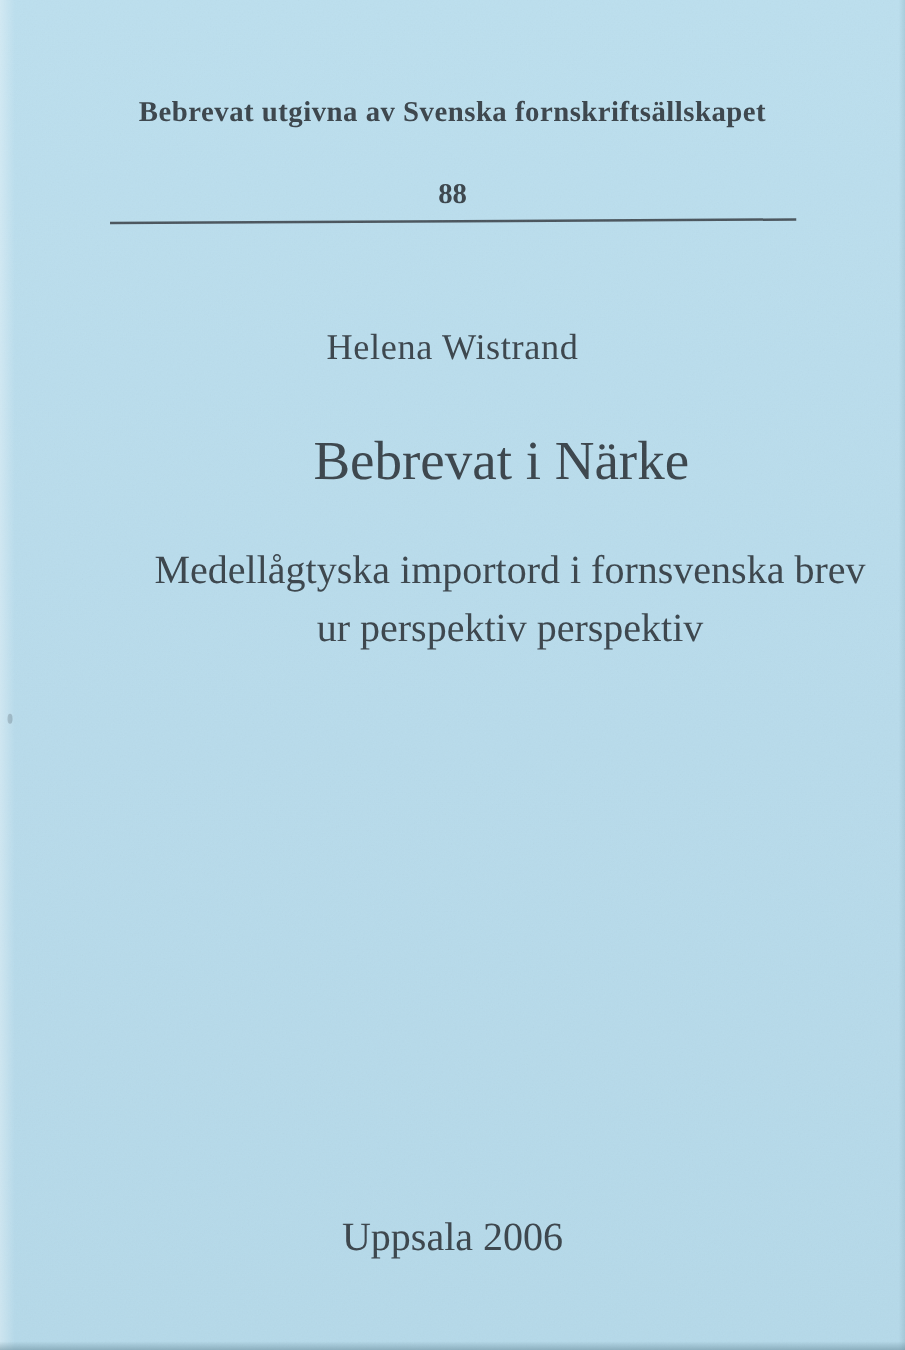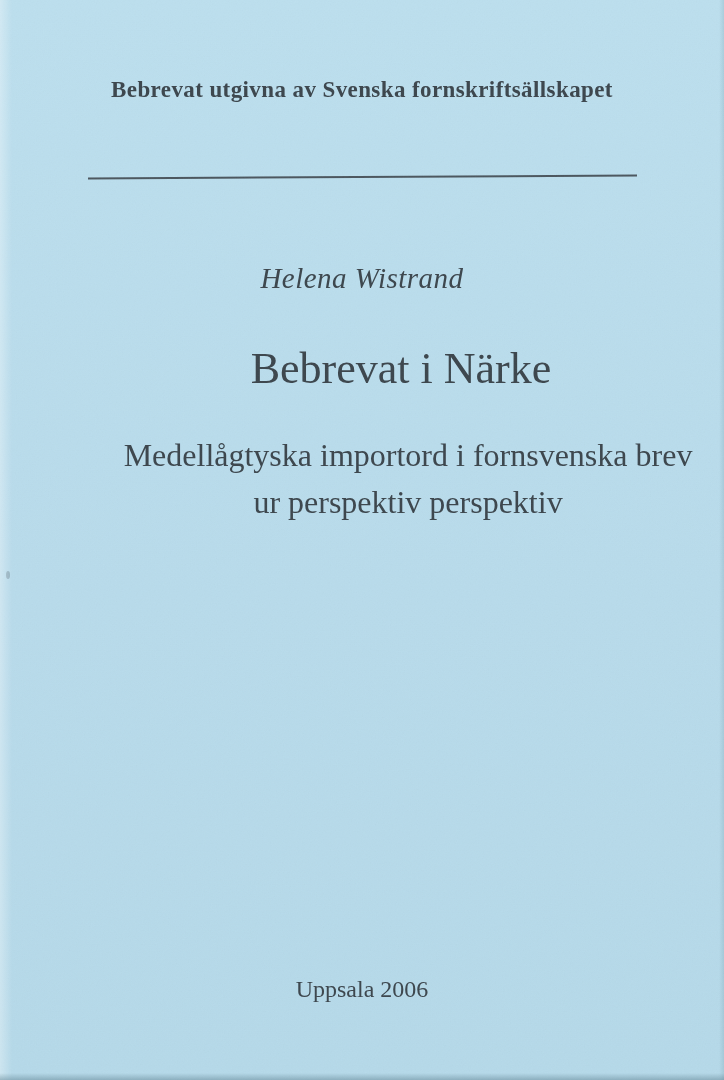--- a/index.html
+++ b/index.html
@@ -41,39 +41,38 @@
     left: 88px;
     top: 176px;
     width: 549px;
     height: 2px;
     background: #4a555d;
     transform: rotate(-0.3deg);
   }
   .author {
     top: 261px;
     font-size: 29px;
-    font-style: italic;
     line-height: 34px;
     letter-spacing: 0.5px;
   }
   .title {
     top: 344px;
     font-size: 44px;
     line-height: 50px;
     margin-left: 39px;
   }
   .subtitle {
     top: 432px;
     font-size: 32px;
     line-height: 47px;
     margin-left: 46px;
   }
   .imprint {
     top: 974px;
-    font-size: 24px;
+    font-size: 32px;
     line-height: 30px;
   }
   
   .spine-highlight {
     position: absolute;
     left: 0;
     top: 0;
     width: 12px;
     height: 100%;
     background: linear-gradient(90deg, rgba(255,255,255,0.32), rgba(255,255,255,0));
@@ -115,20 +114,21 @@
 </style>
 </head>
 <body>
 
 <div class="page">
 
   <div class="centered series-block">
     <div>Bebrevat utgivna av Svenska fornskriftsällskapet</div>
   </div>
 
+  <div class="centered volume">88</div>
 
   <div class="rule"></div>
 
   <div class="centered author">Helena Wistrand</div>
 
   <div class="centered title">Bebrevat i Närke</div>
 
   <div class="centered subtitle">
     <div>Medellågtyska importord i fornsvenska brev</div>
     <div>ur perspektiv perspektiv</div>

